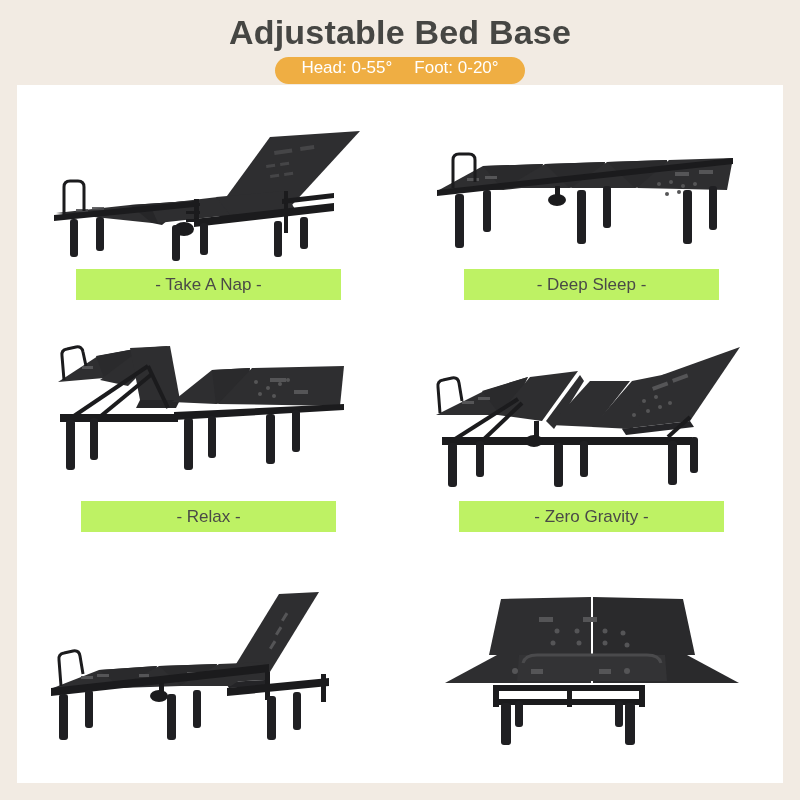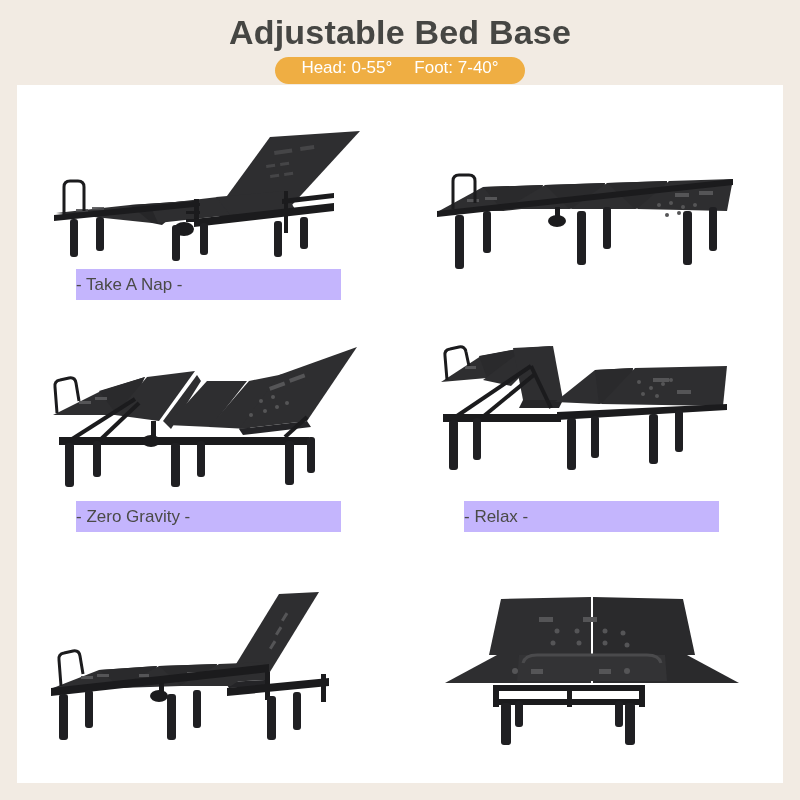--- a/index.html
+++ b/index.html
@@ -95,43 +95,43 @@
     width: 100%;
     display: flex;
     align-items: center;
     justify-content: center;
     overflow: hidden;
   }
   .art svg { display: block; }
 
   .caption {
     width: 265px;
-    background: #c4b5fd;
+    background: #bef264;
     color: #4a4a47;
-    text-align: left;
+    text-align: center;
     font-size: 17px;
     line-height: 31px;
     height: 31px;
     margin-bottom: 12px;
     white-space: nowrap;
     overflow: hidden;
   }
   .cell.right .caption { width: 255px; }
 </style>
 </head>
 <body>
 
 <div class="poster">
 
   <div class="header">
     <h1 class="title">Adjustable Bed Base</h1>
     <div class="badge-wrap">
       <div class="badge">
         <span>Head: 0-55°</span>
-        <span>Foot: 7-40°</span>
+        <span>Foot: 0-20°</span>
       </div>
     </div>
   </div>
 
   <div class="panel">
     <div class="grid">
 
       <div class="cell left">
         <div class="art">
           <svg width="350" height="168" viewBox="0 0 350 168">
@@ -229,20 +229,79 @@
                 <rect x="28" y="92" width="9" height="54" rx="3"></rect>
                 <rect x="56" y="88" width="8" height="42" rx="3"></rect>
                 <rect x="150" y="88" width="9" height="54" rx="3"></rect>
                 <rect x="176" y="84" width="8" height="42" rx="3"></rect>
                 <rect x="256" y="88" width="9" height="54" rx="3"></rect>
                 <rect x="282" y="84" width="8" height="44" rx="3"></rect>
               </g>
             </g>
           </svg>
         </div>
+        <div class="caption">- Deep Sleep -</div>
+      </div>
+
+      <div class="cell right">
+        <div class="art">
+          <svg width="330" height="150" viewBox="0 0 330 150">
+            <g fill="#2e2e30">
+
+              <polygon points="14,48 54,22 96,14 60,44"></polygon>
+              <polygon points="52,22 96,14 86,40 60,44" fill="#2a2a2c"></polygon>
+
+              <polygon points="56,46 98,14 124,12 84,52"></polygon>
+
+              <polygon points="86,14 126,12 136,66 96,66"></polygon>
+              <polygon points="96,66 136,66 132,74 92,74" fill="#262628"></polygon>
+
+              <polygon points="128,68 168,36 206,34 172,70"></polygon>
+              <polygon points="168,36 206,34 204,66 172,70" fill="#2a2a2c"></polygon>
+              <polygon points="174,70 208,34 300,32 296,72"></polygon>
+
+              <g fill="#555557">
+                <rect x="226" y="44" width="16" height="4"></rect>
+                <rect x="250" y="56" width="14" height="4"></rect>
+                <circle cx="212" cy="48" r="2"></circle>
+                  <circle cx="224" cy="54" r="2"></circle>
+                <circle cx="236" cy="50" r="2"></circle>
+                  <circle cx="216" cy="60" r="2"></circle>
+                <circle cx="230" cy="62" r="2"></circle>
+                  <circle cx="244" cy="46" r="2"></circle>
+                <rect x="38" y="32" width="11" height="3"></rect>
+              </g>
+
+              <g fill="none" stroke="#1b1b1d" stroke-width="3">
+                <path d="M20 46 L18 22 Q17 16 23 15 L32 13 Q38 12 39 18 L42 32"></path>
+              </g>
+
+              <g stroke="#1b1b1d" stroke-width="4" fill="none">
+                <path d="M24 86 L104 32"></path>
+                <path d="M52 86 L108 40"></path>
+                <path d="M104 32 L124 74"></path>
+              </g>
+
+              <g fill="#1b1b1d">
+                <rect x="16" y="80" width="118" height="8"></rect>
+                <polygon points="130,78 300,70 300,76 130,86"></polygon>
+              </g>
+
+              <g fill="#1f1f22">
+                <rect x="22" y="86" width="9" height="50" rx="3"></rect>
+                <rect x="46" y="84" width="8" height="42" rx="3"></rect>
+                <rect x="140" y="84" width="9" height="52" rx="3"></rect>
+                <rect x="164" y="82" width="8" height="42" rx="3"></rect>
+                <rect x="222" y="80" width="9" height="50" rx="3"></rect>
+                <rect x="248" y="76" width="8" height="42" rx="3"></rect>
+              </g>
+            </g>
+          </svg>
+        </div>
+        <div class="caption">- Relax -</div>
       </div>
 
       <div class="cell left">
         <div class="art">
           <svg width="340" height="160" viewBox="0 0 340 160">
             <g fill="#2e2e30">
 
               <polygon points="14,86 62,62 106,48 78,86"></polygon>
               <polygon points="60,62 106,48 92,78 78,86" fill="#2a2a2c"></polygon>
 
@@ -290,78 +349,20 @@
                 <rect x="54" y="112" width="8" height="36" rx="3"></rect>
                 <rect x="132" y="114" width="9" height="44" rx="3"></rect>
                 <rect x="158" y="112" width="8" height="36" rx="3"></rect>
                 <rect x="246" y="112" width="9" height="44" rx="3"></rect>
                 <rect x="268" y="108" width="8" height="36" rx="3"></rect>
               </g>
             </g>
           </svg>
         </div>
         <div class="caption">- Zero Gravity -</div>
-      </div>
-
-      <div class="cell right">
-        <div class="art">
-          <svg width="330" height="150" viewBox="0 0 330 150">
-            <g fill="#2e2e30">
-
-              <polygon points="14,48 54,22 96,14 60,44"></polygon>
-              <polygon points="52,22 96,14 86,40 60,44" fill="#2a2a2c"></polygon>
-
-              <polygon points="56,46 98,14 124,12 84,52"></polygon>
-
-              <polygon points="86,14 126,12 136,66 96,66"></polygon>
-              <polygon points="96,66 136,66 132,74 92,74" fill="#262628"></polygon>
-
-              <polygon points="128,68 168,36 206,34 172,70"></polygon>
-              <polygon points="168,36 206,34 204,66 172,70" fill="#2a2a2c"></polygon>
-              <polygon points="174,70 208,34 300,32 296,72"></polygon>
-
-              <g fill="#555557">
-                <rect x="226" y="44" width="16" height="4"></rect>
-                <rect x="250" y="56" width="14" height="4"></rect>
-                <circle cx="212" cy="48" r="2"></circle>
-                  <circle cx="224" cy="54" r="2"></circle>
-                <circle cx="236" cy="50" r="2"></circle>
-                  <circle cx="216" cy="60" r="2"></circle>
-                <circle cx="230" cy="62" r="2"></circle>
-                  <circle cx="244" cy="46" r="2"></circle>
-                <rect x="38" y="32" width="11" height="3"></rect>
-              </g>
-
-              <g fill="none" stroke="#1b1b1d" stroke-width="3">
-                <path d="M20 46 L18 22 Q17 16 23 15 L32 13 Q38 12 39 18 L42 32"></path>
-              </g>
-
-              <g stroke="#1b1b1d" stroke-width="4" fill="none">
-                <path d="M24 86 L104 32"></path>
-                <path d="M52 86 L108 40"></path>
-                <path d="M104 32 L124 74"></path>
-              </g>
-
-              <g fill="#1b1b1d">
-                <rect x="16" y="80" width="118" height="8"></rect>
-                <polygon points="130,78 300,70 300,76 130,86"></polygon>
-              </g>
-
-              <g fill="#1f1f22">
-                <rect x="22" y="86" width="9" height="50" rx="3"></rect>
-                <rect x="46" y="84" width="8" height="42" rx="3"></rect>
-                <rect x="140" y="84" width="9" height="52" rx="3"></rect>
-                <rect x="164" y="82" width="8" height="42" rx="3"></rect>
-                <rect x="222" y="80" width="9" height="50" rx="3"></rect>
-                <rect x="248" y="76" width="8" height="42" rx="3"></rect>
-              </g>
-            </g>
-          </svg>
-        </div>
-        <div class="caption">- Relax -</div>
       </div>
 
       <div class="cell left">
         <div class="art">
           <svg width="340" height="155" viewBox="0 0 340 155">
             <g fill="#2e2e30">
 
               <polygon points="186,96 240,8 280,6 226,94"></polygon>
               <polygon points="186,96 190,102 230,100 226,94" fill="#242427"></polygon>
 

